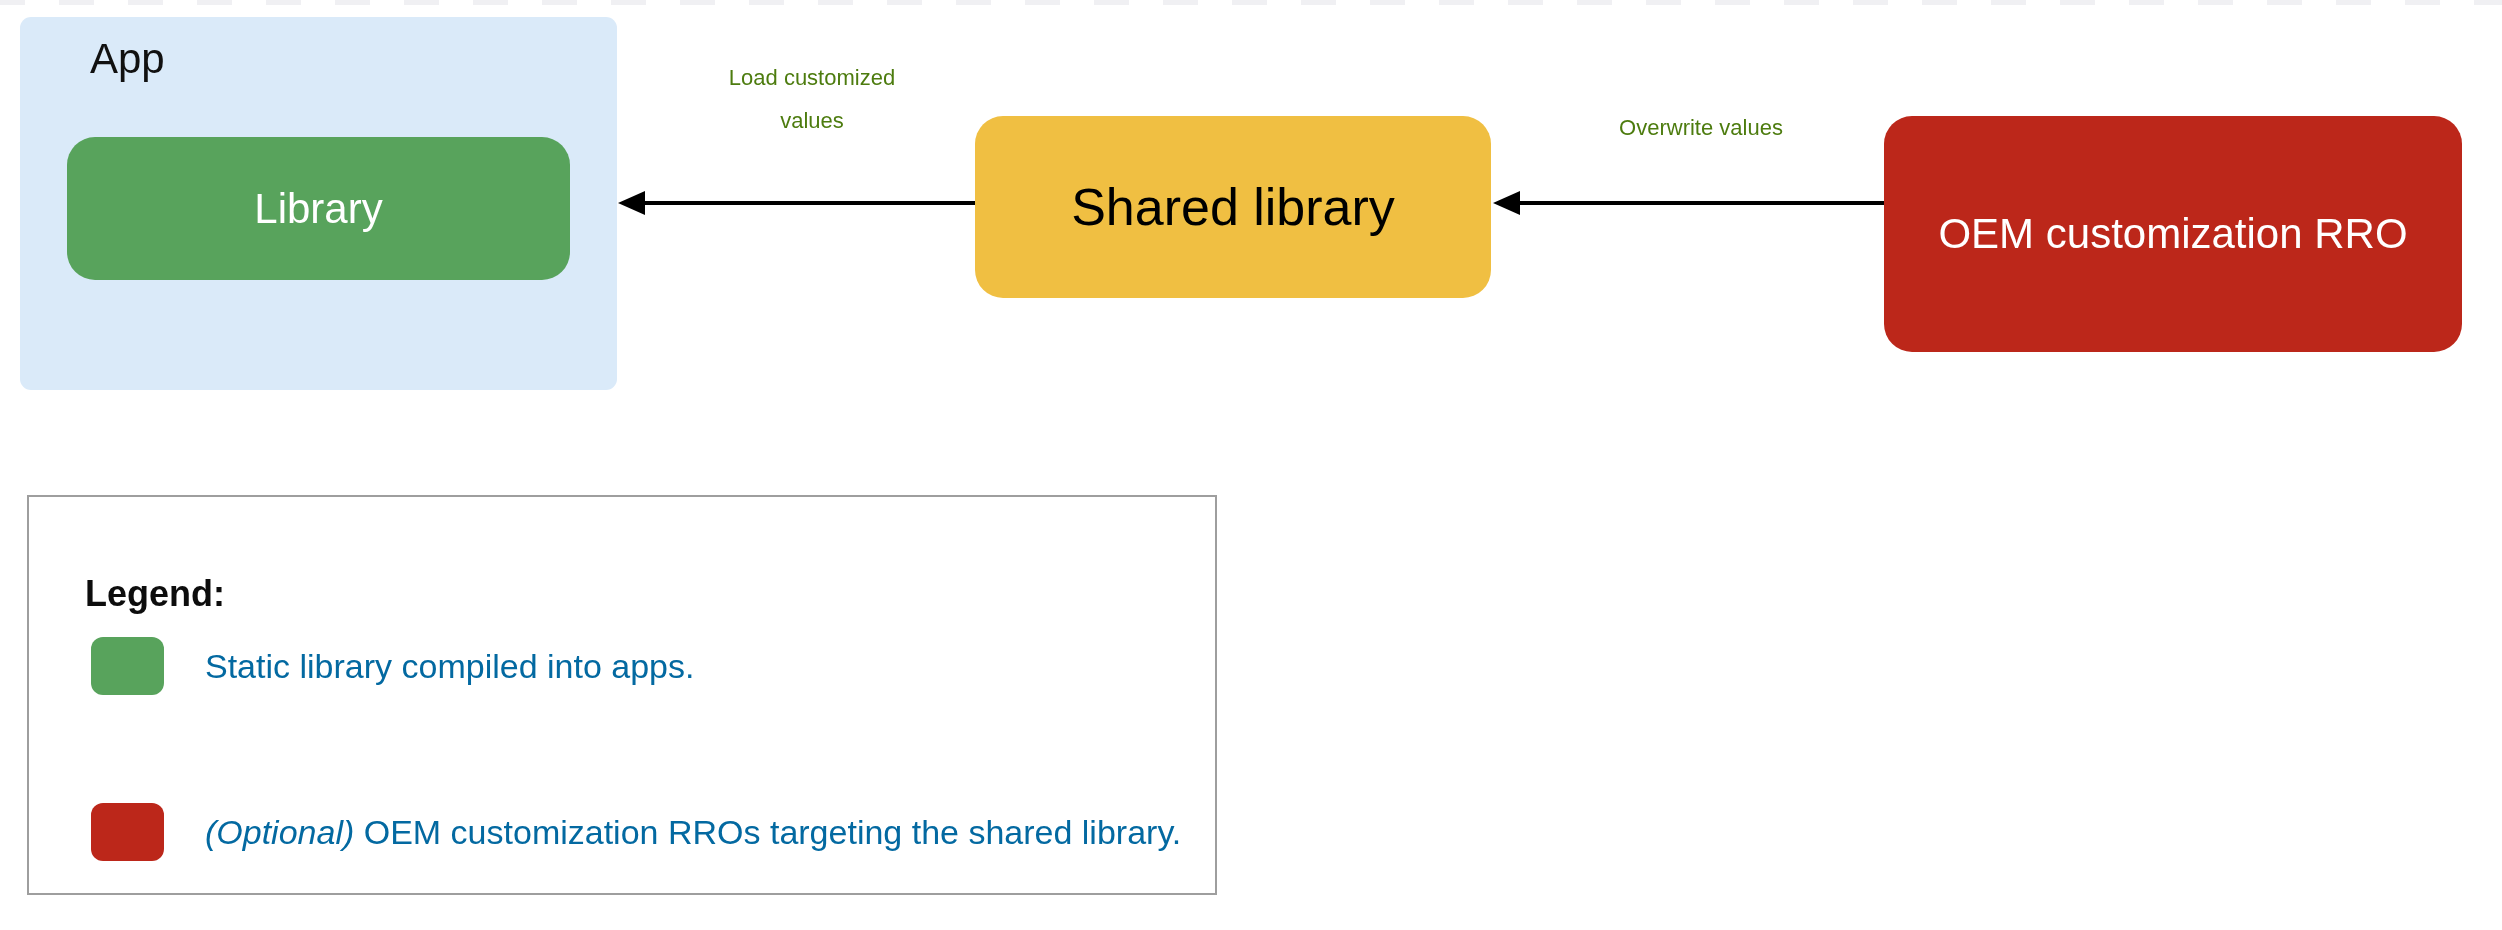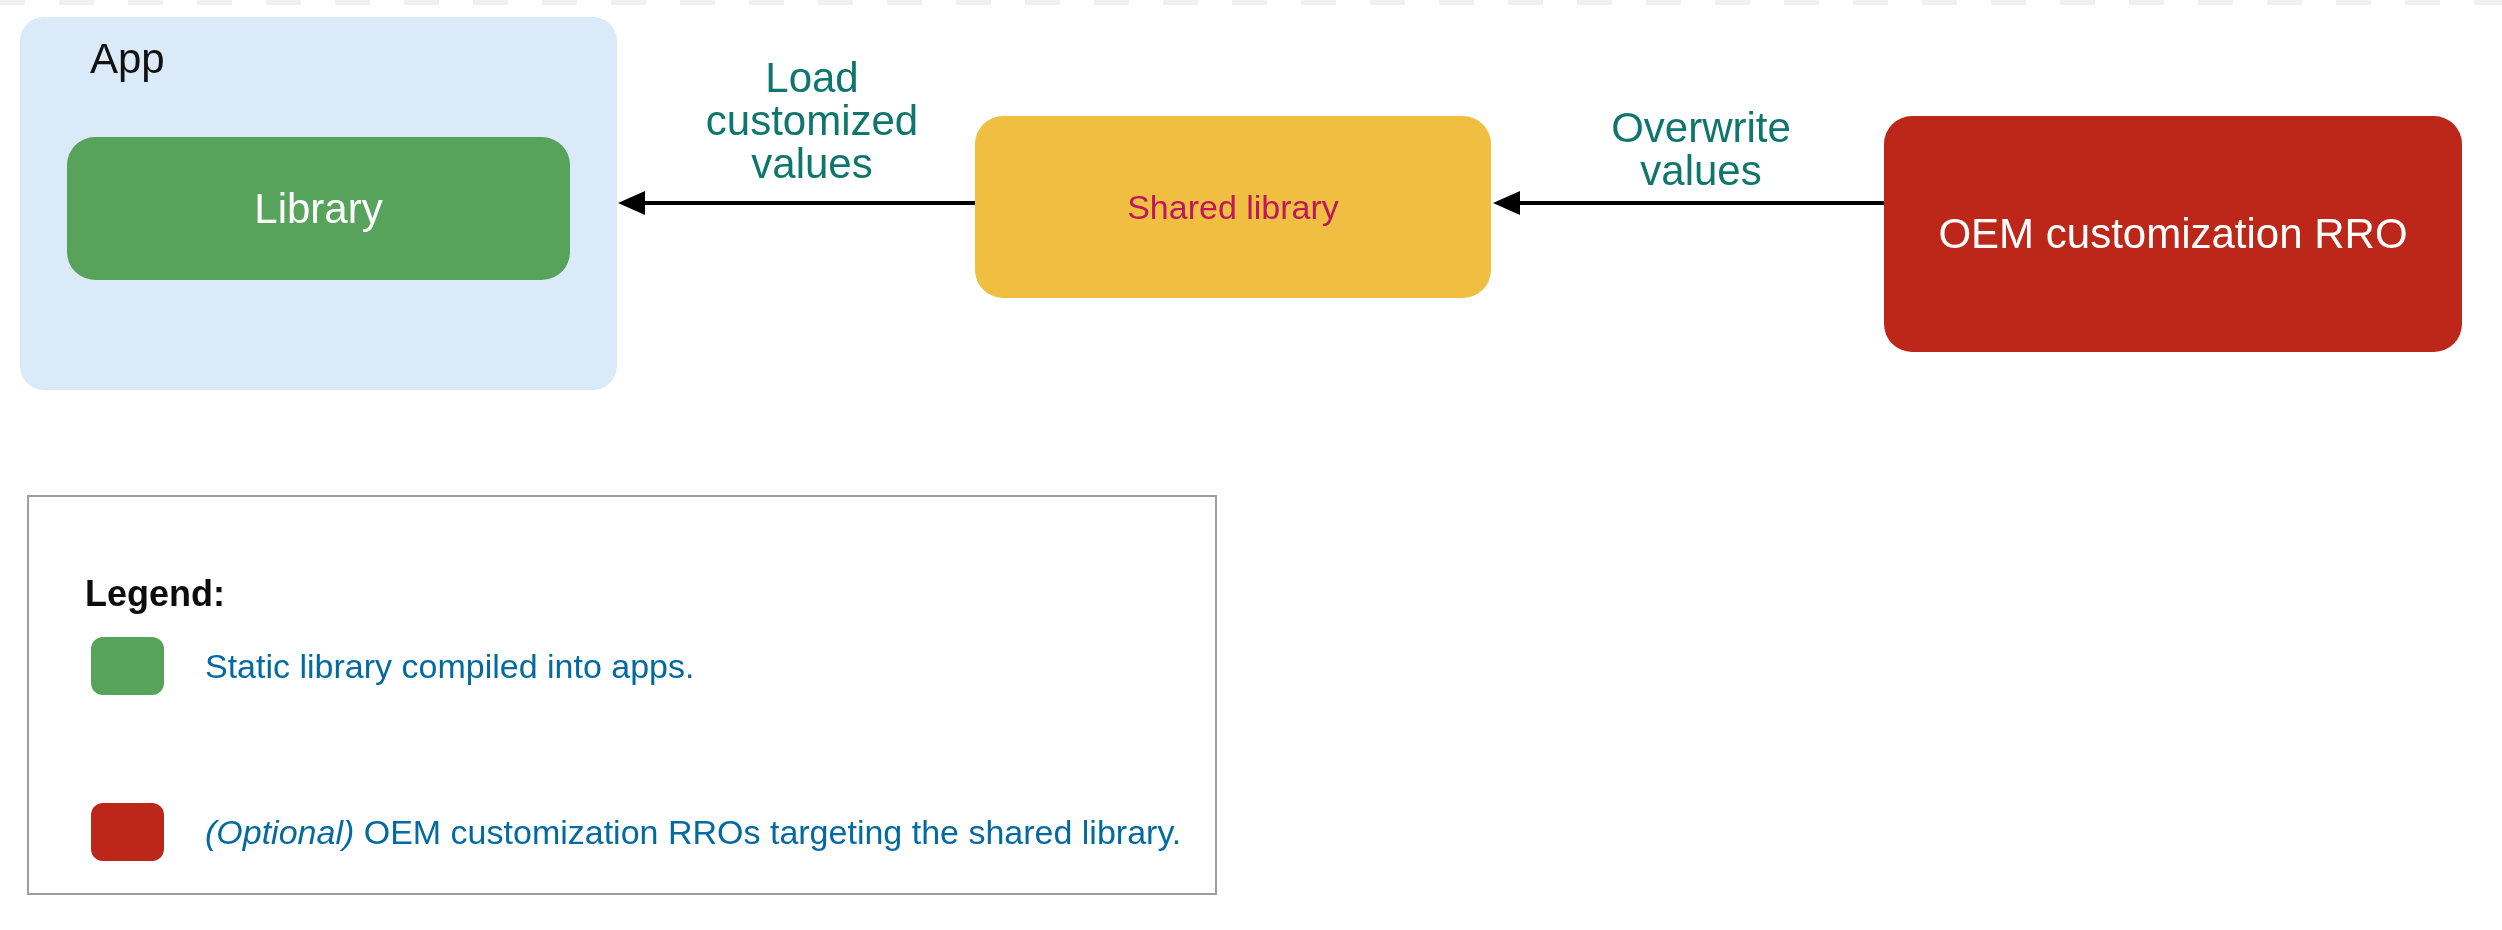--- a/index.html
+++ b/index.html
@@ -13,57 +13,57 @@
   }
   
   .dash-strip{
     position:absolute;left:0;top:0;width:100%;height:5px;
     background:repeating-linear-gradient(90deg,#F0F0F3 0 35px,transparent 35px 69px);
     background-position:-10px 0;
   }
   .box{position:absolute;display:flex;align-items:center;justify-content:center;}
   #app-box{
     left:20px;top:17px;width:597px;height:373px;
-    border-radius:24px;display:block;text-decoration:underline;
+    border-radius:11px;display:block;text-decoration:underline;
   }
   #app-label{
     position:absolute;left:70px;top:16px;
     font-size:42px;line-height:1.25;color:#111;
   }
   #library-box{
     left:47px;top:120px;width:503px;height:143px;
     border-radius:28px;
   }
   #library-label{font-size:42px;color:#ffffff;}
   #shared-box{
     left:975px;top:116px;width:516px;height:182px;
     border-radius:28px;
   }
-  #shared-label{font-size:34px;color:#be185d;}
+  #shared-label{font-size:52px;color:#000000;}
   #rro-box{
     left:1884px;top:116px;width:578px;height:236px;
     border-radius:28px;
   }
   #rro-label{font-size:42px;color:#ffffff;}
 
   .arrow-line{position:absolute;height:4px;background:#000;}
   .arrow-head{
     position:absolute;width:0;height:0;
     border-top:12px solid transparent;
     border-bottom:12px solid transparent;
     border-right:27px solid #000;
   }
   #arrow1-head{left:618px;top:191px;}
   #arrow1-line{left:644px;top:201px;width:331px;}
   #arrow2-head{left:1493px;top:191px;}
   #arrow2-line{left:1519px;top:201px;width:365px;}
 
   .arrow-label{
     position:absolute;width:230px;
-    font-size:42px;line-height:43px;text-align:center;color:#0f766e;
+    font-size:22px;line-height:43px;text-align:center;color:#4d7c0f;
   }
   #load-label{left:697px;top:56px;}
   #overwrite-label{left:1586px;top:106px;}
 
   #legend-box{
     position:absolute;left:27px;top:495px;width:1190px;height:400px;
     border:2px solid #9E9E9E;background:#ffffff;box-sizing:border-box;
   }
   #legend-title{
     position:absolute;left:56px;top:28px;

